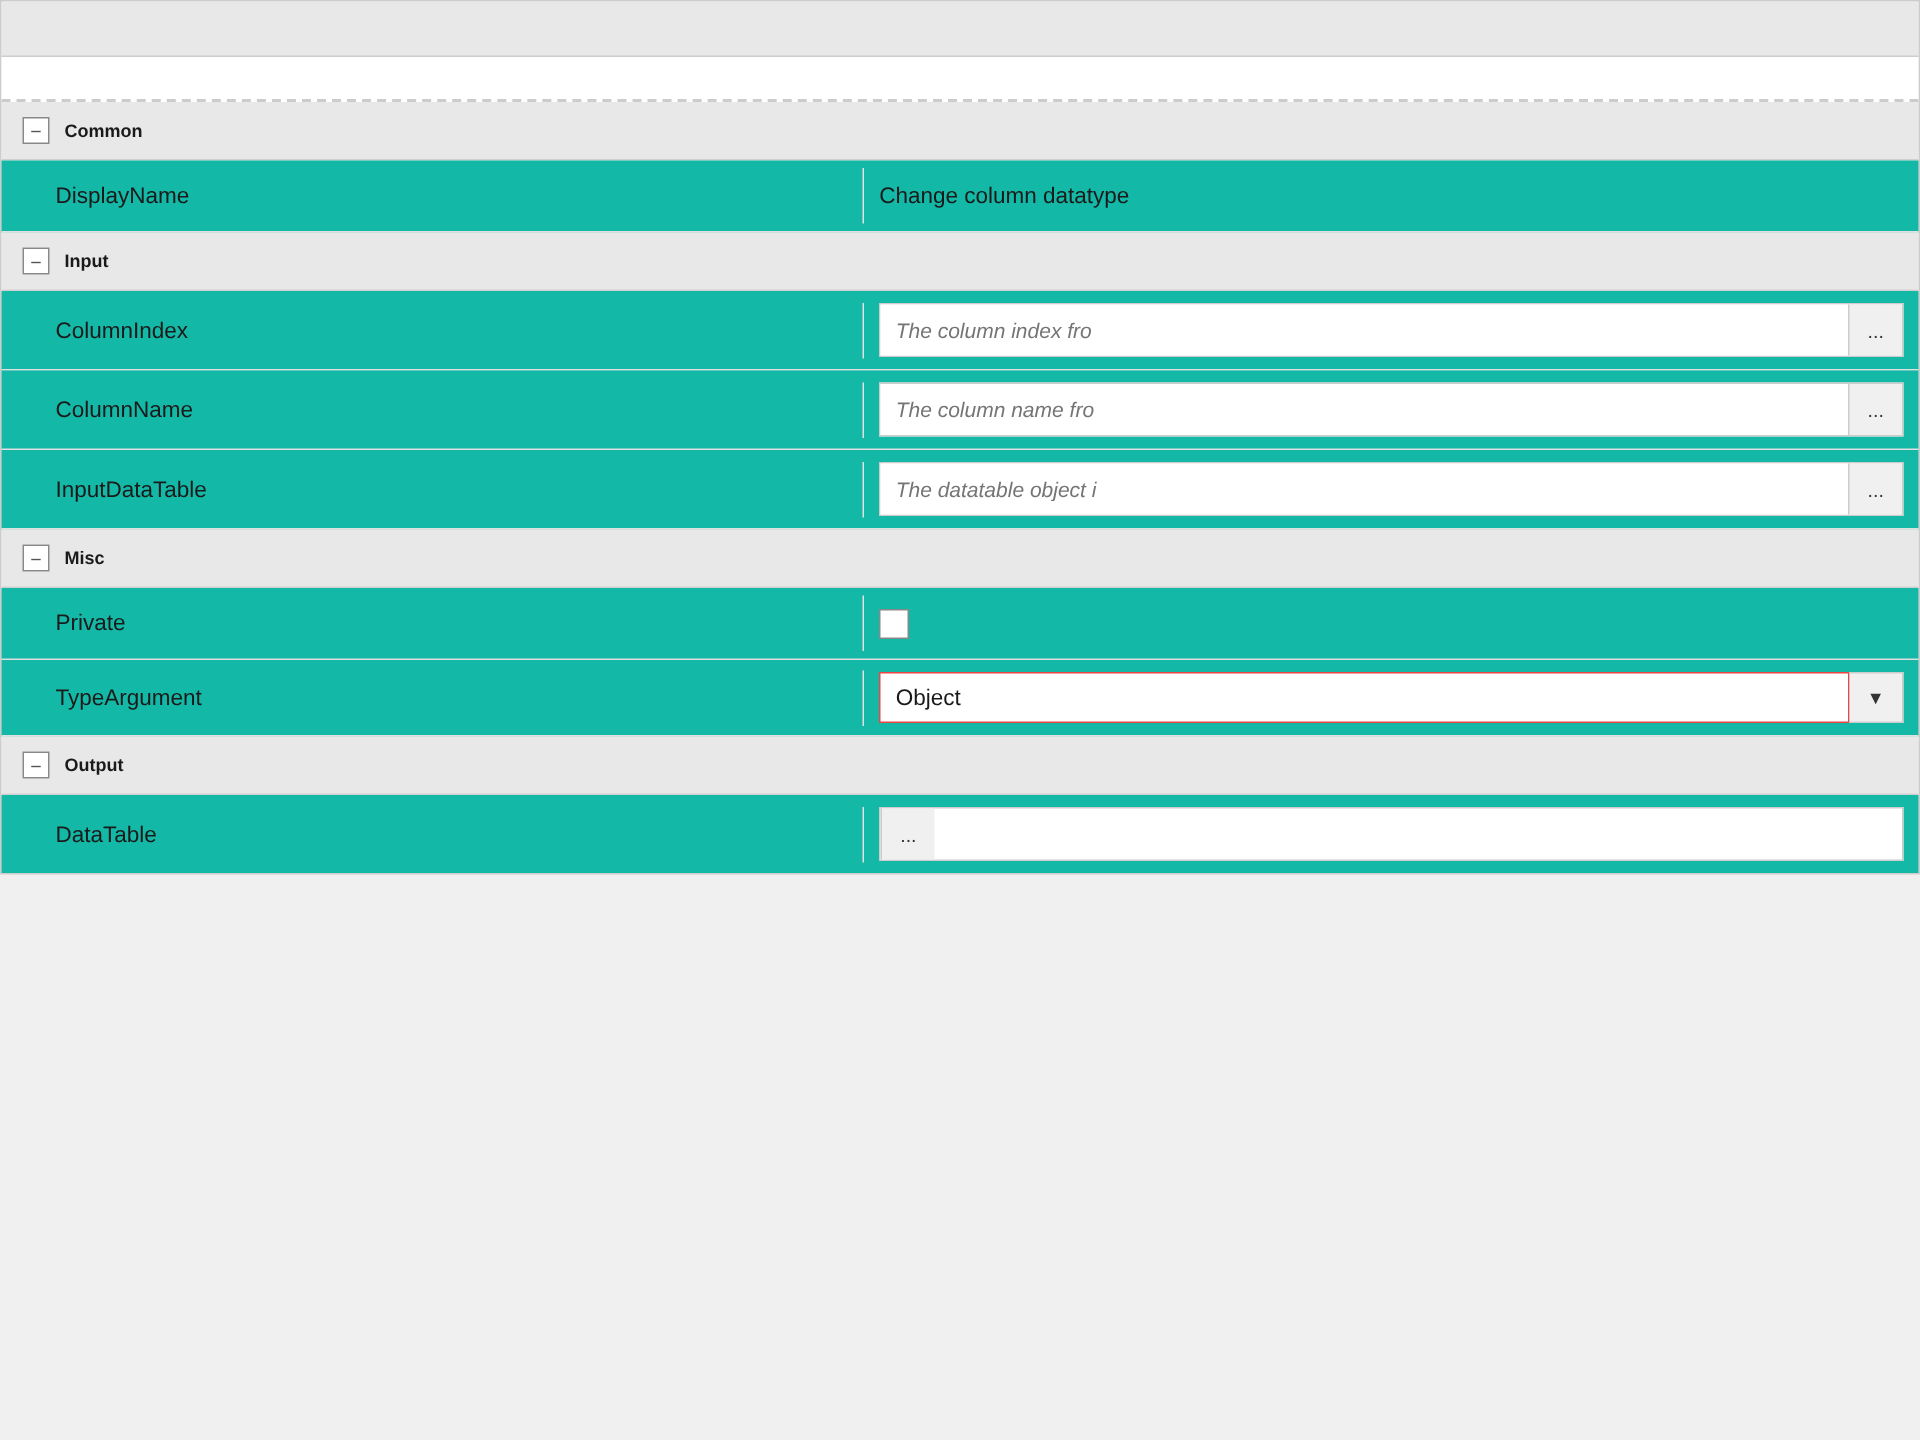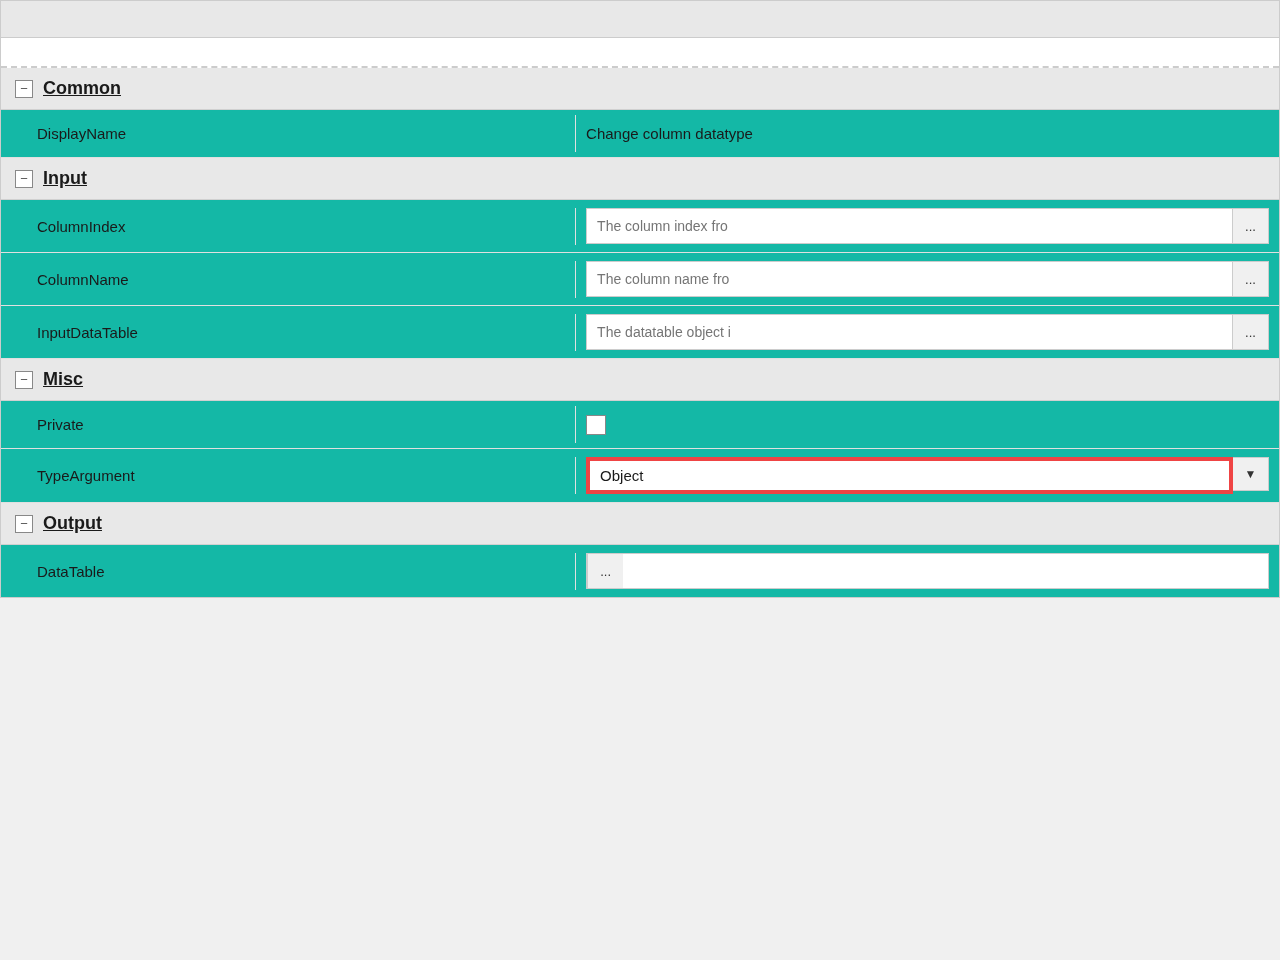--- a/index.html
+++ b/index.html
@@ -80,23 +80,22 @@
       justify-content: center;
       margin-right: 10px;
       font-size: 13px;
       color: #555;
       background: #fff;
       flex-shrink: 0;
     }
 
     .section-label {
       font-weight: bold;
-      font-size: 18px;
-      color: #1a1a1a;
-      text-decoration: underline;
+      font-size: 12px;
+      color: #1a1a1a;
     }
 
     .property-row {
       display: flex;
       align-items: center;
       border-bottom: 1px solid #e0e0e0;
       background: #14b8a6;
       min-height: 48px;
     }
 
@@ -130,20 +129,21 @@
       width: 100%;
       border: 1px solid #ccc;
       background: #fff;
     }
 
     .input-placeholder-field {
       flex: 1;
       padding: 6px 10px;
       font-size: 14px;
       color: #aaa;
+      font-style: italic;
       background: #fff;
       border: none;
       outline: none;
       overflow: hidden;
       white-space: nowrap;
       text-overflow: ellipsis;
     }
 
     .ellipsis-button {
       width: 36px;
@@ -180,21 +180,21 @@
       display: flex;
       width: 100%;
     }
 
     .property-select {
       flex: 1;
       padding: 6px 10px;
       font-size: 15px;
       color: #1a1a1a;
       background: #fff;
-      border: 4px solid #ef4444;
+      border: 1px solid #ef4444;
       appearance: none;
       -webkit-appearance: none;
       cursor: pointer;
       outline: none;
     }
 
     .dropdown-arrow-btn {
       width: 36px;
       height: 34px;
       background: #f0f0f0;

